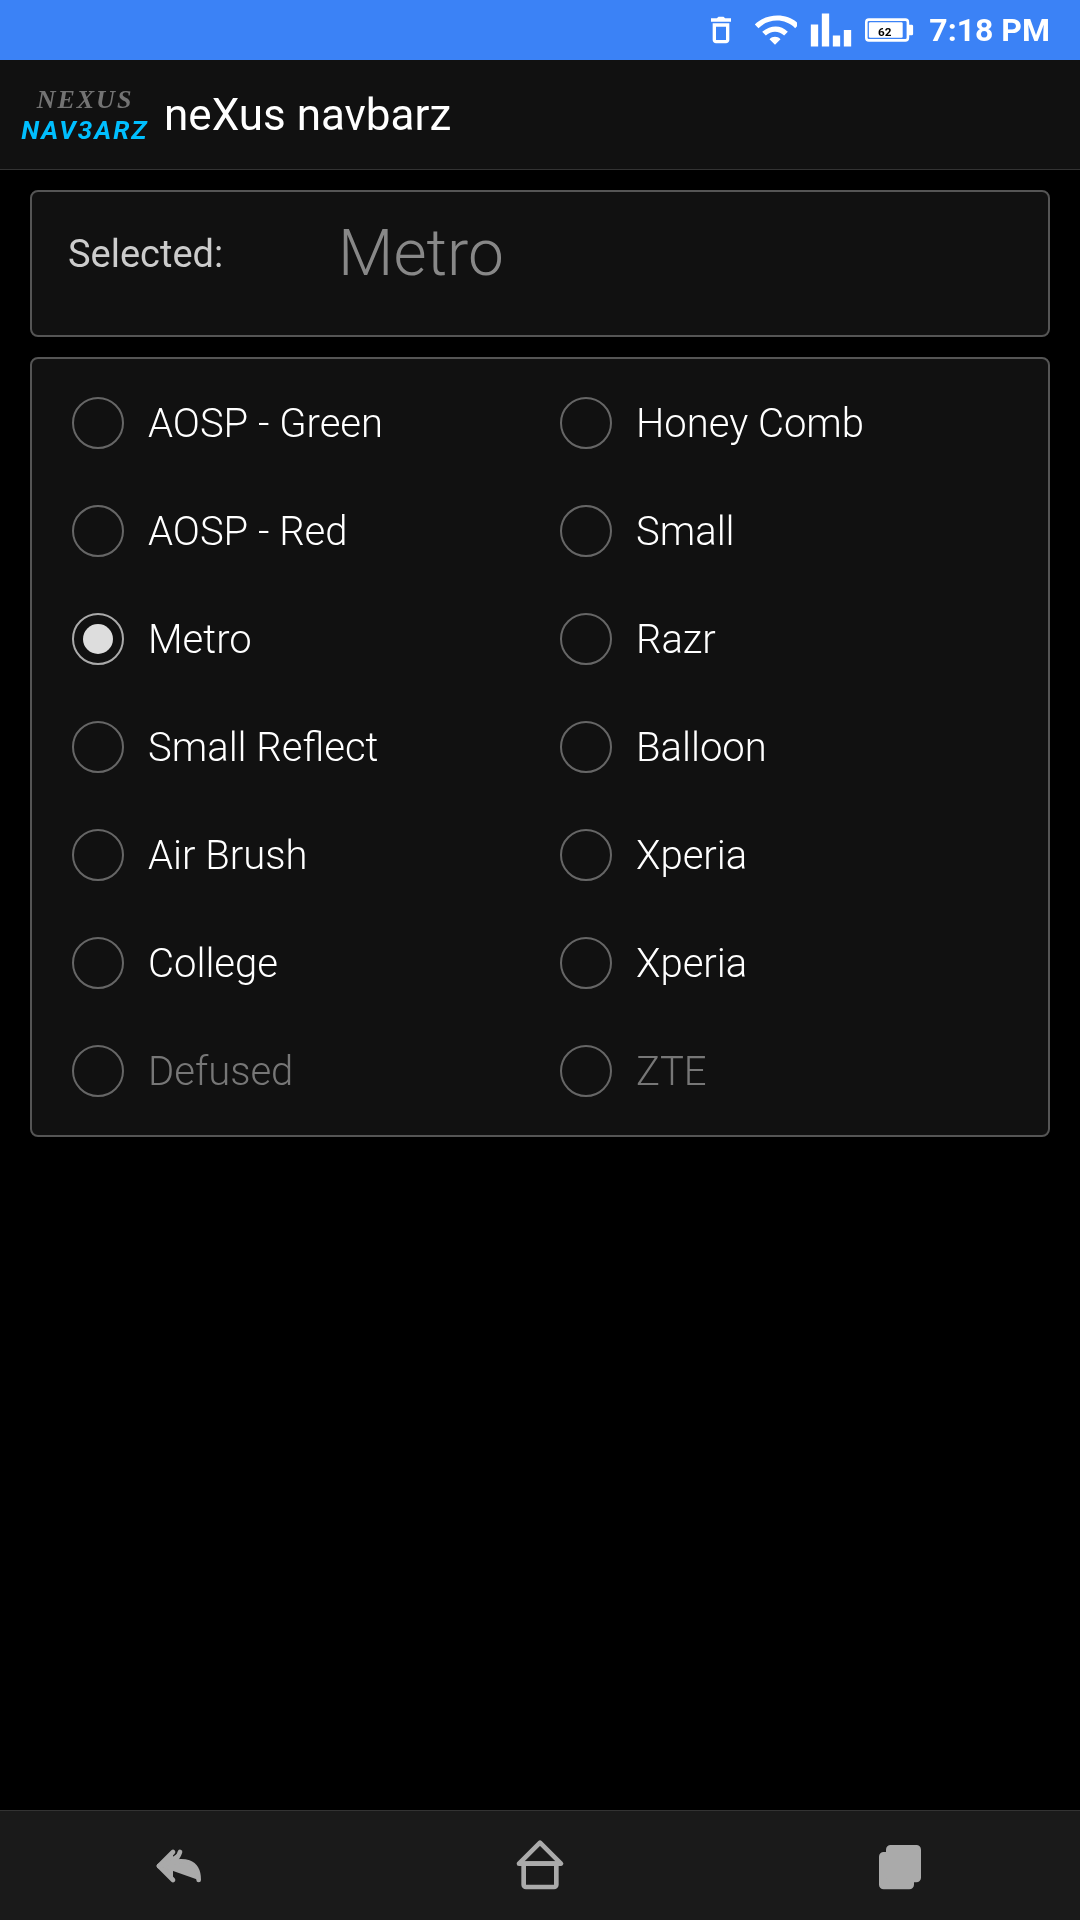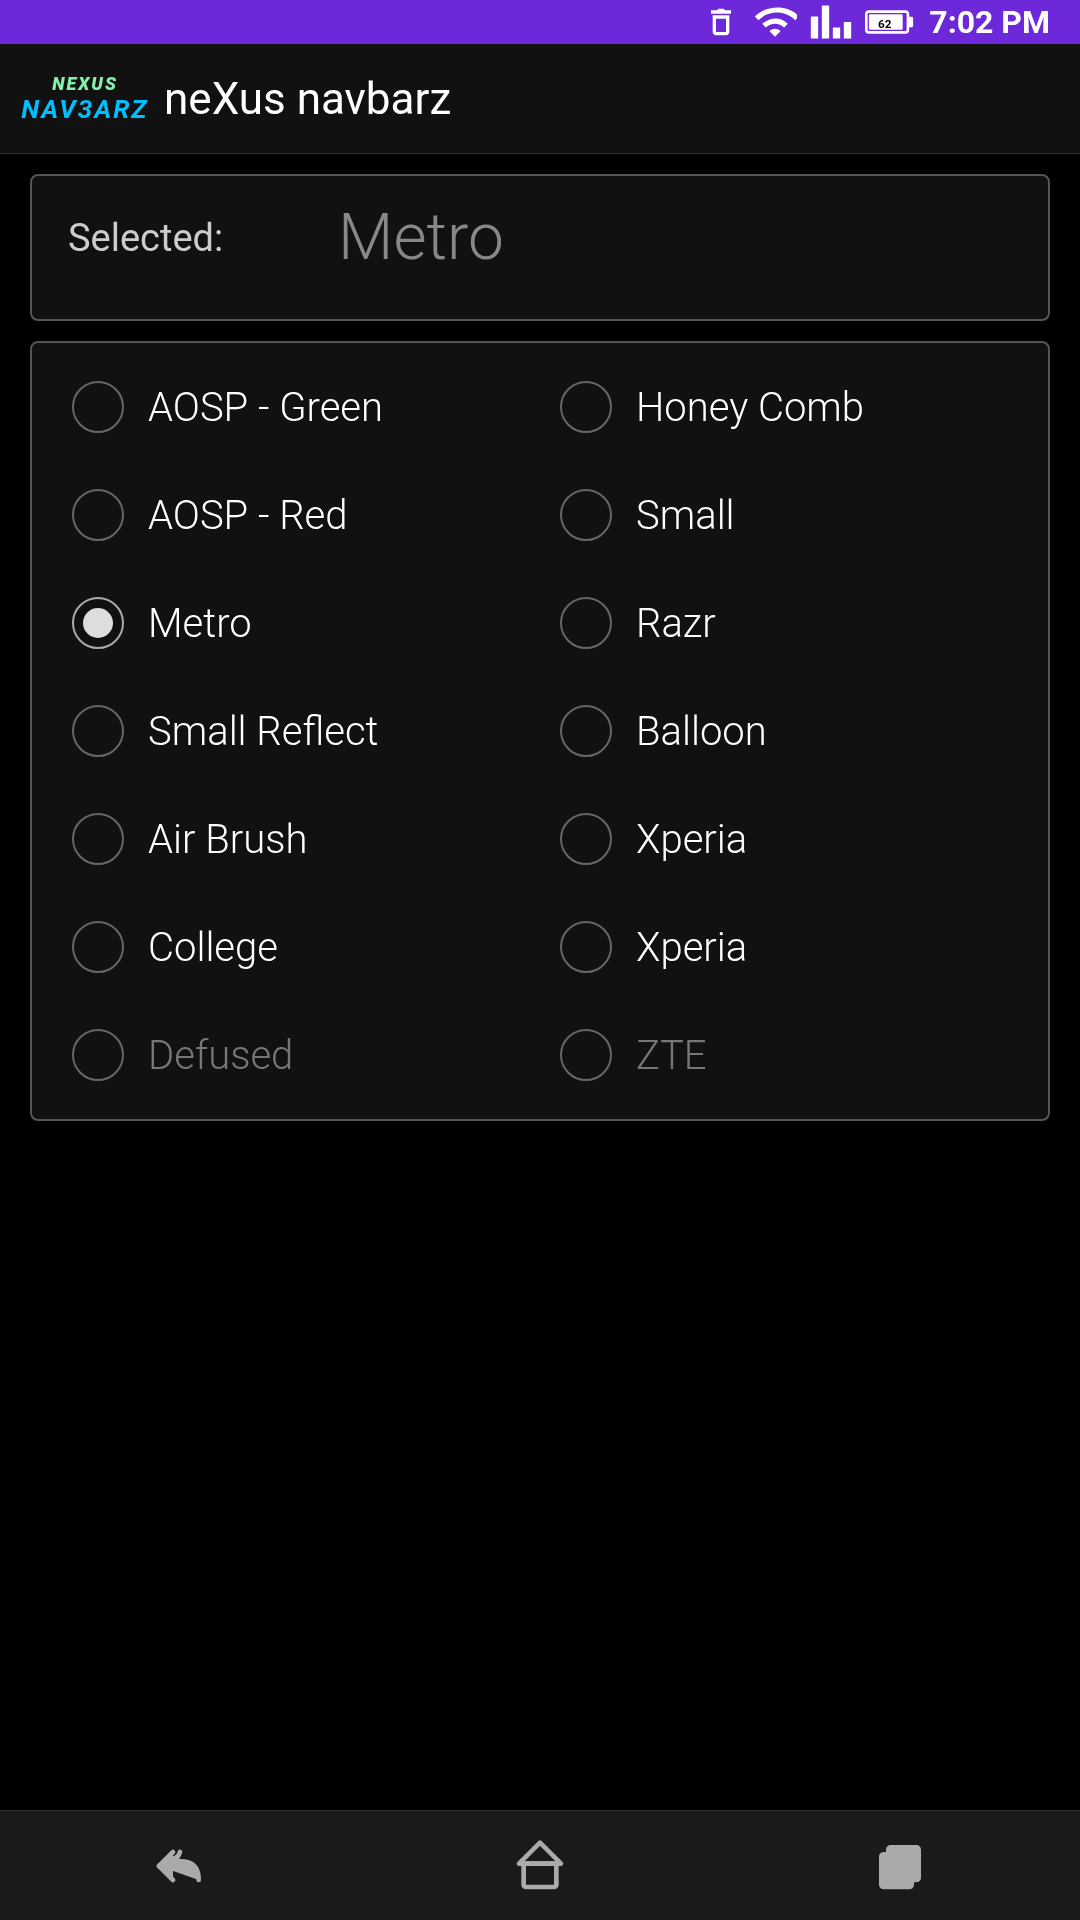--- a/index.html
+++ b/index.html
@@ -10,22 +10,22 @@
       background: #000;
       font-family: 'Roboto', Arial, sans-serif;
       color: #fff;
       overflow: hidden;
       position: relative;
     }
 
     
     .status-bar {
       width: 100%;
-      height: 44px;
-      background: #6d28d9;
+      height: 60px;
+      background: #3b82f6;
       display: flex;
       align-items: center;
       justify-content: flex-end;
       padding: 0 30px;
       gap: 16px;
     }
 
     .status-icons {
       display: flex;
       align-items: center;
@@ -53,26 +53,27 @@
     .app-logo {
       width: 110px;
       height: 80px;
       display: flex;
       flex-direction: column;
       align-items: center;
       justify-content: center;
     }
 
     .logo-line1 {
-      font-size: 18px;
+      font-size: 26px;
       font-weight: 900;
-      color: #86efac;
+      color: #737373;
       letter-spacing: 2px;
       text-transform: uppercase;
       font-style: italic;
+      font-family: Liberation Serif, serif;
     }
 
     .logo-line2 {
       font-size: 26px;
       font-weight: 700;
       color: #00bfff;
       letter-spacing: 2px;
       text-transform: uppercase;
       font-style: italic;
     }
@@ -243,21 +244,21 @@
     <svg width="44" height="44" viewBox="0 0 24 24" fill="#fff">
       <path d="M1 21h4V9H1v12zm6 0h4V3H7v18zm6 0h4v-6h-4v6zm6 0h4v-9h-4v9z"></path>
     </svg>
 
     <svg width="52" height="44" viewBox="0 0 40 24" fill="#fff">
       <rect x="1" y="4" width="32" height="16" rx="2" ry="2" fill="none" stroke="#fff" stroke-width="2"></rect>
       <rect x="3" y="6" width="26" height="12" rx="1" fill="#fff"></rect>
       <rect x="33" y="8" width="4" height="8" rx="1" fill="#fff"></rect>
       <text x="10" y="17" font-size="9" fill="#000" font-weight="bold">62</text>
     </svg>
-    <span class="status-time">7:02 PM</span>
+    <span class="status-time">7:18 PM</span>
   </div>
 </div>
 
 <div class="app-bar">
   <div class="app-logo">
     <span class="logo-line1">NEXUS</span>
     <span class="logo-line2">NAV3ARZ</span>
   </div>
   <span class="app-title">neXus navbarz</span>
 </div>

